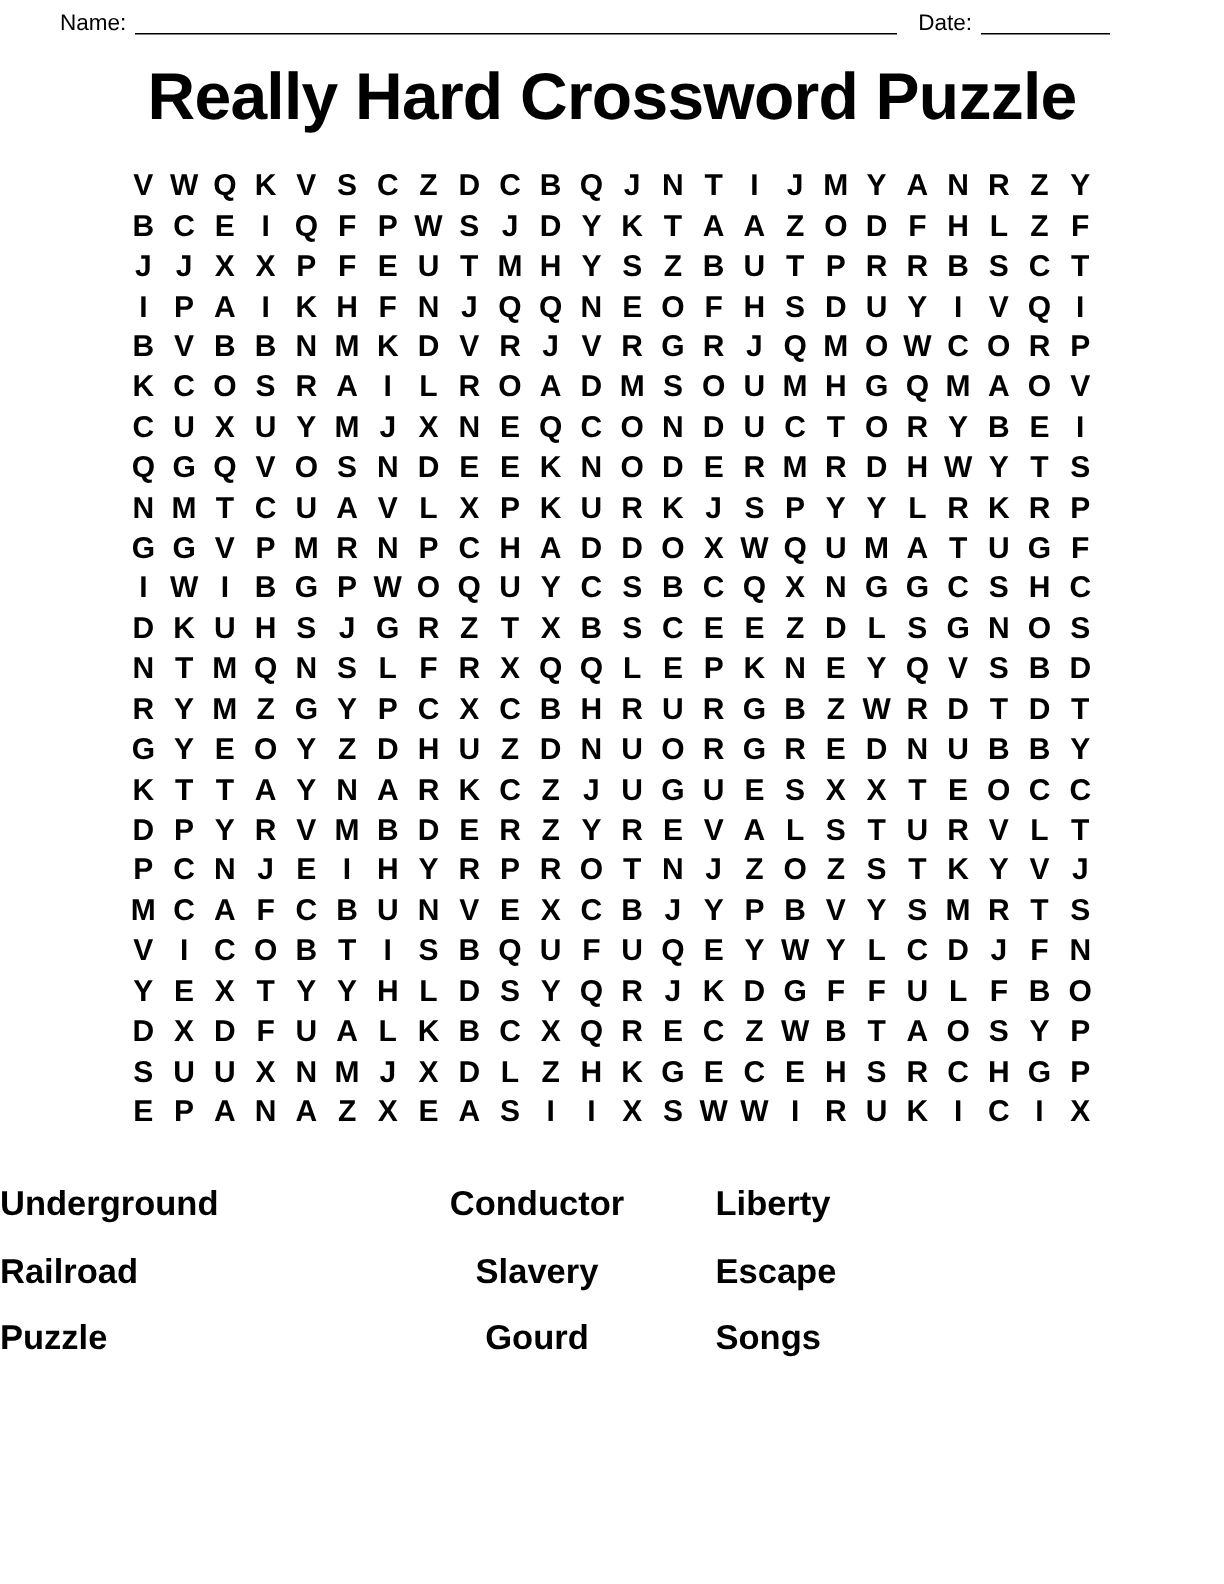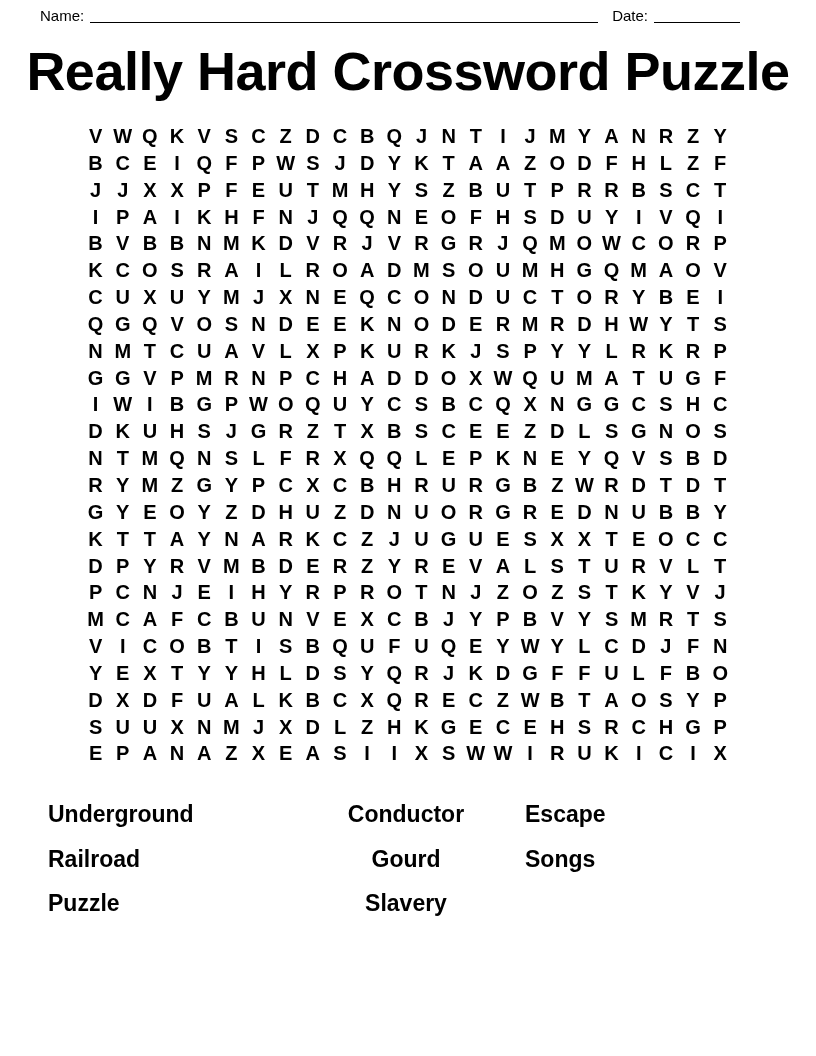--- a/index.html
+++ b/index.html
@@ -25,21 +25,21 @@
     white-space: nowrap;
   }
   .blank-line {
     border-bottom: 1.5px solid #000000;
     height: 16px;
   }
   .name-line { flex: 1; margin: 0 14px 1px 6px; }
   .date-line { width: 86px; margin: 0 0 1px 6px; }
   .page-title {
     text-align: center;
-    font-size: 54px;
+    font-size: 44px;
     font-weight: bold;
     letter-spacing: -0.5px;
     margin-top: 16px;
   }
   .letter-grid {
     width: 652px;
     margin: 21px auto 0 auto;
   }
   .grid-row {
     display: flex;
@@ -47,21 +47,20 @@
   }
   .grid-cell {
     width: 27.17px;
     text-align: center;
     font-size: 20px;
     font-weight: bold;
     line-height: 26.85px;
   }
   .word-list {
     display: flex;
-    padding-left: 48px;
     margin-top: 25px;
   }
   .word-col-0 { width: 239px; }
   .word-col-1 { width: 238px; text-align: center; }
   .word-col-2 { width: auto; }
   .word-item {
     font-size: 23px;
     font-weight: bold;
     line-height: 44.5px;
     height: 44.5px;
@@ -707,20 +706,21 @@
   </div>
 
 <div class="word-list">
     <div class="word-col-0">
       <div class="word-item">Underground</div>
       <div class="word-item">Railroad</div>
       <div class="word-item">Puzzle</div>
     </div>
     <div class="word-col-1">
       <div class="word-item">Conductor</div>
+      <div class="word-item">Slavery</div>
       <div class="word-item">Gourd</div>
-      <div class="word-item">Slavery</div>
     </div>
     <div class="word-col-2">
+      <div class="word-item">Liberty</div>
       <div class="word-item">Escape</div>
       <div class="word-item">Songs</div>
     </div>
   </div>
 
 </body></html>

